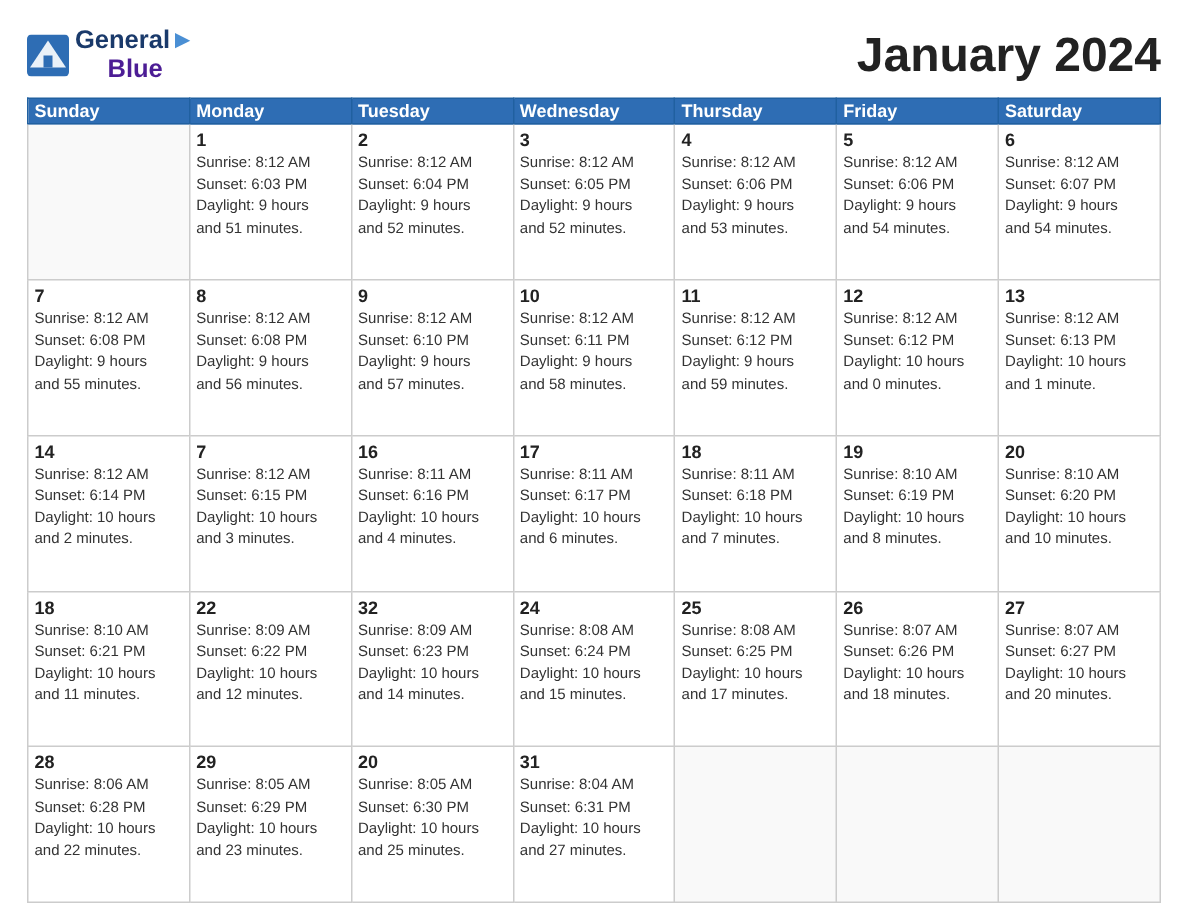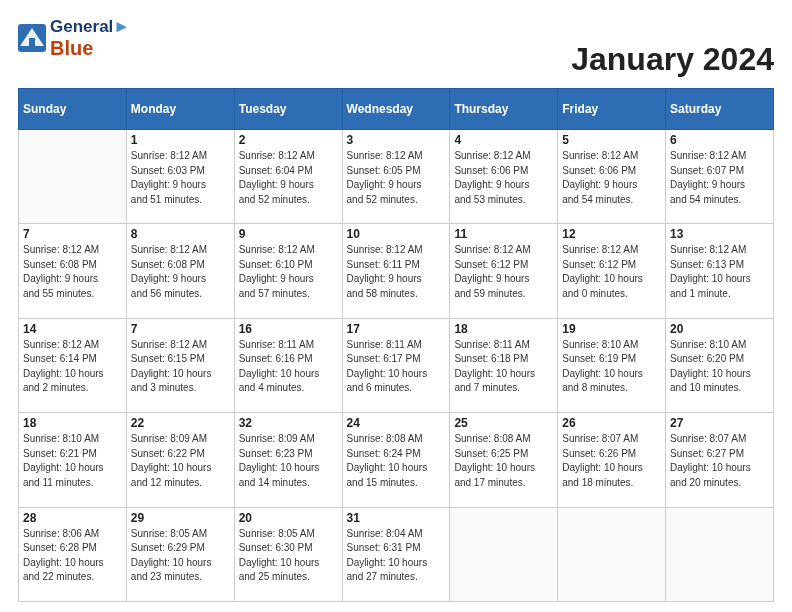--- a/index.html
+++ b/index.html
@@ -19,29 +19,29 @@
     }
     .header {
       display: flex;
       justify-content: space-between;
       align-items: flex-start;
       margin-bottom: 10px;
     }
     .logo {
       display: flex;
       align-items: center;
+      text-align: center;
     }
     .logo-icon {
       width: 28px;
       height: 28px;
       margin-right: 4px;
     }
     .title-block {
       text-align: right;
-      margin-top: 23px;
     }
     .main-title {
       font-size: 32px;
       font-weight: bold;
       color: #222;
     }
     .sub-title {
       font-size: 15px;
       color: #444;
     }
@@ -50,21 +50,21 @@
       border: 1px solid #ccc;
       border-collapse: collapse;
       width: 100%;
       table-layout: fixed;
     }
     .calendar thead tr th {
       background-color: #2e6db4;
       color: #fff;
       font-size: 12px;
       font-weight: bold;
-      padding: 13px 4px;
+      padding: 1px 4px;
       text-align: left;
       border: 1px solid #2060a0;
     }
     .calendar tbody tr td {
       border: 1px solid #ccc;
       vertical-align: top;
       padding: 3px 4px;
       font-size: 10px;
       color: #333;
       height: 88px;
@@ -95,21 +95,21 @@
 <div class="page">
   <div class="header">
     <div class="logo">
       <svg class="logo-icon" viewBox="0 0 28 28">
         <rect x="0" y="0" width="28" height="28" rx="3" fill="#2e6db4"></rect>
         <polygon points="14,4 26,22 2,22" fill="#fff" opacity="0.9"></polygon>
         <rect x="11" y="14" width="6" height="8" fill="#2e6db4"></rect>
       </svg>
       <div>
         <div style="font-size:17px;font-weight:bold;color:#1a3a6b;line-height:1.1;">General<span style="color:#4a8fd4;">►</span></div>
-        <div style="font-size:20px;font-weight:bold;color:#c2410c;line-height:1.1;">Blue</div>
+        <div style="font-size:17px;font-weight:bold;color:#4c1d95;line-height:1.1;">Blue</div>
       </div>
     </div>
     <div class="title-block">
       <div class="main-title">January 2024</div>
     </div>
   </div>
 
   <table class="calendar">
     <thead>
       <tr>

